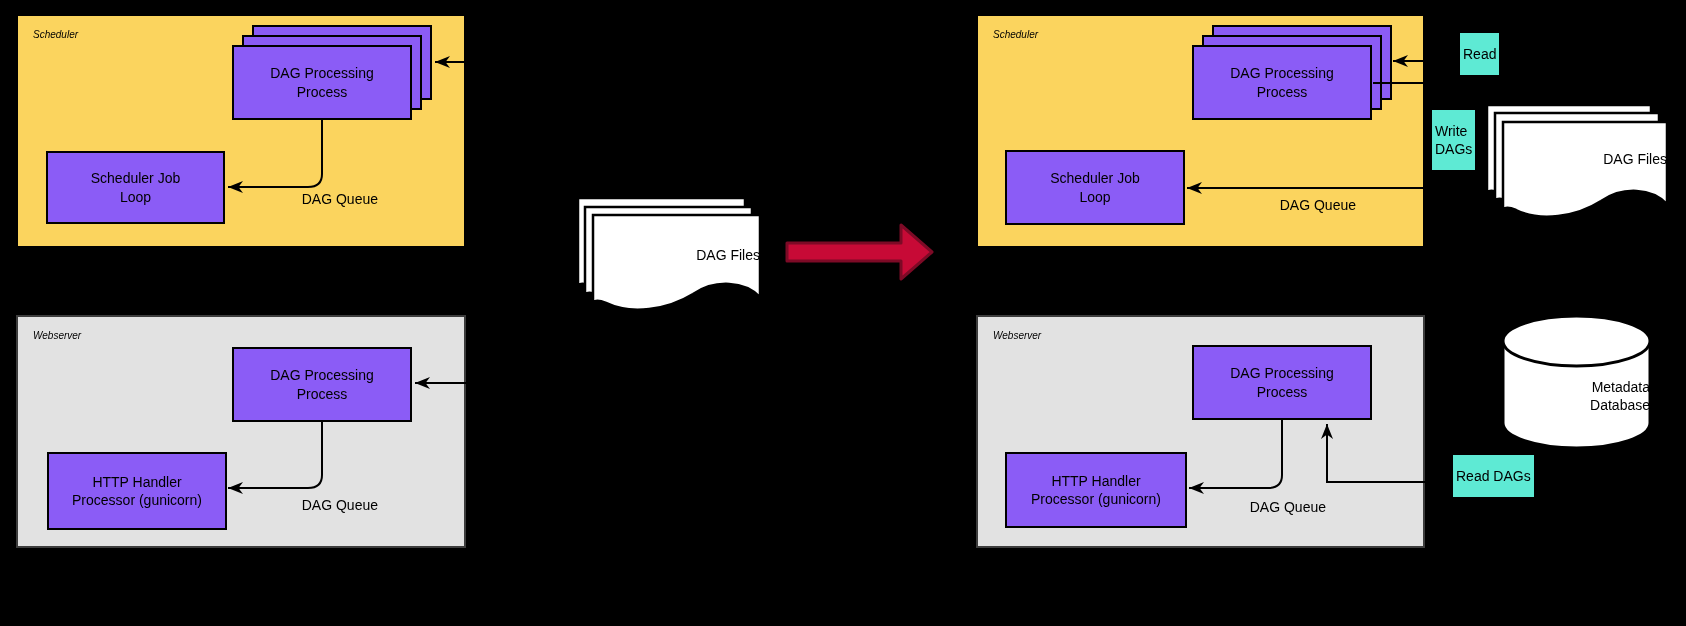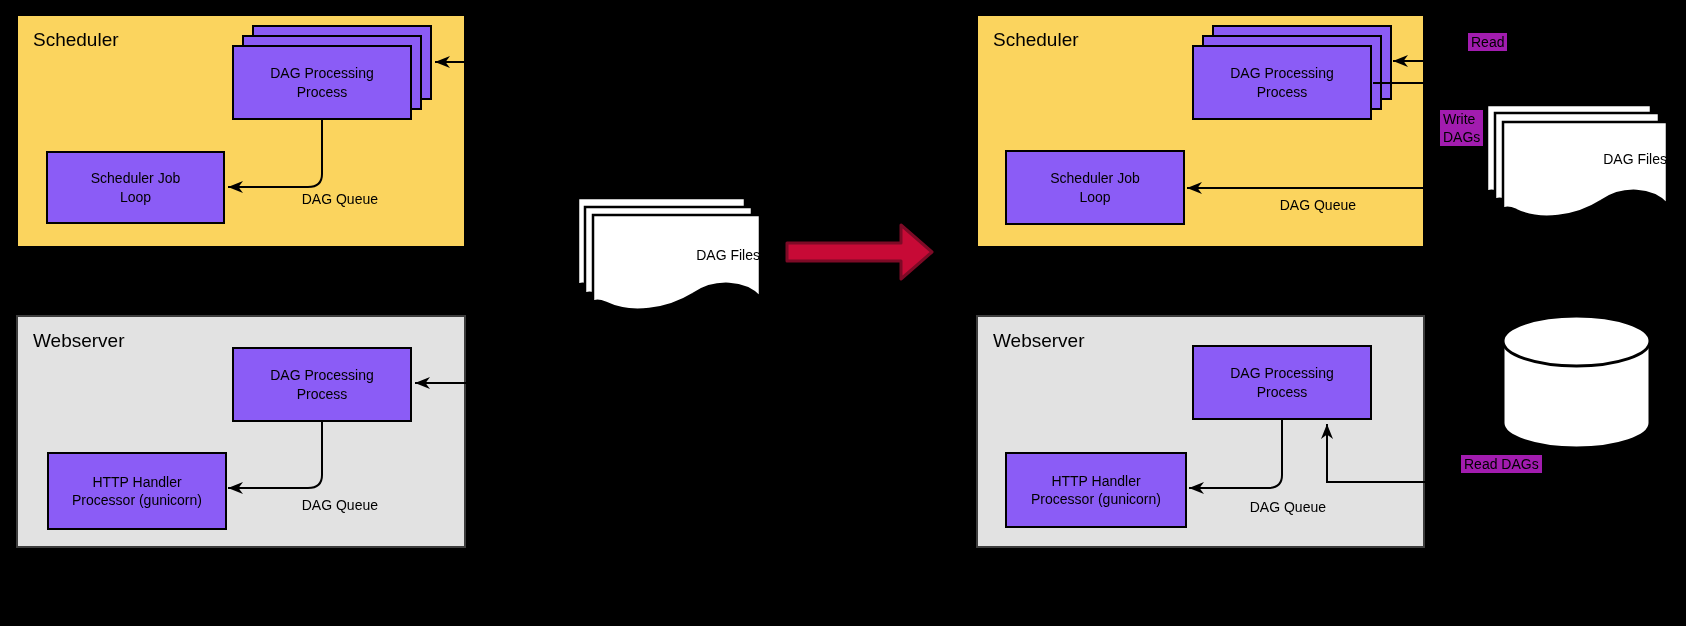--- a/index.html
+++ b/index.html
@@ -11,23 +11,23 @@
   .node,.sheet{position:absolute;background:#8b5cf6;border:2px solid #000;box-sizing:border-box;z-index:2;}
   .node{display:flex;align-items:center;justify-content:center;text-align:center;
         font-size:14px;line-height:1.3;white-space:pre-line;}
   svg.overlay{position:absolute;left:0;top:0;z-index:3;pointer-events:none;}
   .connector{stroke:#000;stroke-width:2;fill:none;}
   .doc{fill:#fff;stroke:#000;stroke-width:2.5;}
   .db{fill:#fff;stroke:#000;stroke-width:3;}
   .redarrow{fill:var(--arrow-red,#C70A36);stroke:var(--arrow-red-border,#7D0A26);
             stroke-width:3;stroke-linejoin:round;}
   .lbl{position:absolute;font-size:14px;line-height:1.3;white-space:pre-line;z-index:4;}
-  .lbl.title{font-size:19px;}
+  .lbl.title{font-size:10px;font-style:italic;}
   .lbl.center{text-align:right;}
-  .lbl.boxed{background:#a21caf;padding:0 3px;margin-left:8px;}
+  .lbl.boxed{background:#5eead4;padding:12px 3px;}
 </style>
 </head>
 <body>
 
 <div class="canvas">
 
   <div class="group-box sched" style="left:16px;top:14px;width:450px;height:234px;"></div>
   <div class="group-box web" style="left:16px;top:315px;width:450px;height:233px;"></div>
 
   <div class="sheet" style="left:252px;top:25px;width:180px;height:75px;"></div>
@@ -117,14 +117,16 @@
 
   <div class="lbl title" style="left:993px;top:329px;">Webserver</div>
   <div class="lbl center" style="left:1226px;top:498px;width:100px;">DAG Queue</div>
 
   <div class="lbl boxed" style="left:1460px;top:33px;">Read</div>
   <div class="lbl boxed" style="left:1432px;top:110px;">Write
 DAGs</div>
   <div class="lbl boxed" style="left:1453px;top:455px;">Read DAGs</div>
 
   <div class="lbl center" style="left:1503px;top:150px;width:164px;">DAG Files</div>
+  <div class="lbl center" style="left:1503px;top:378px;width:147px;">Metadata
+Database</div>
 
 </div>
 
 </body></html>

